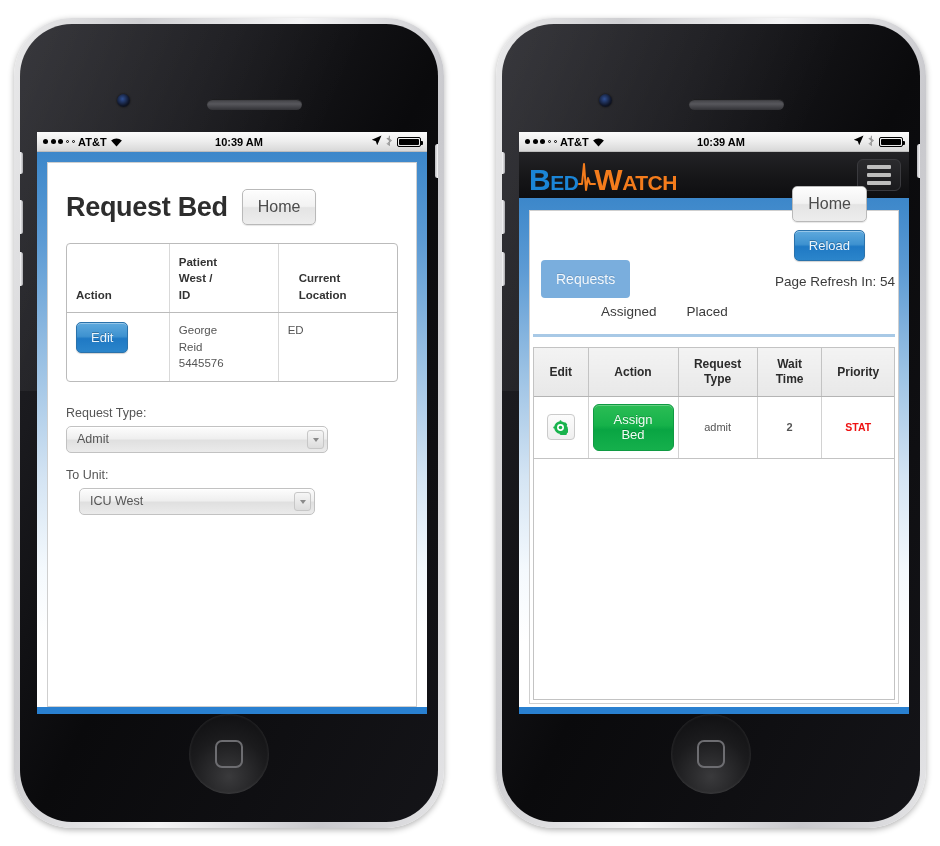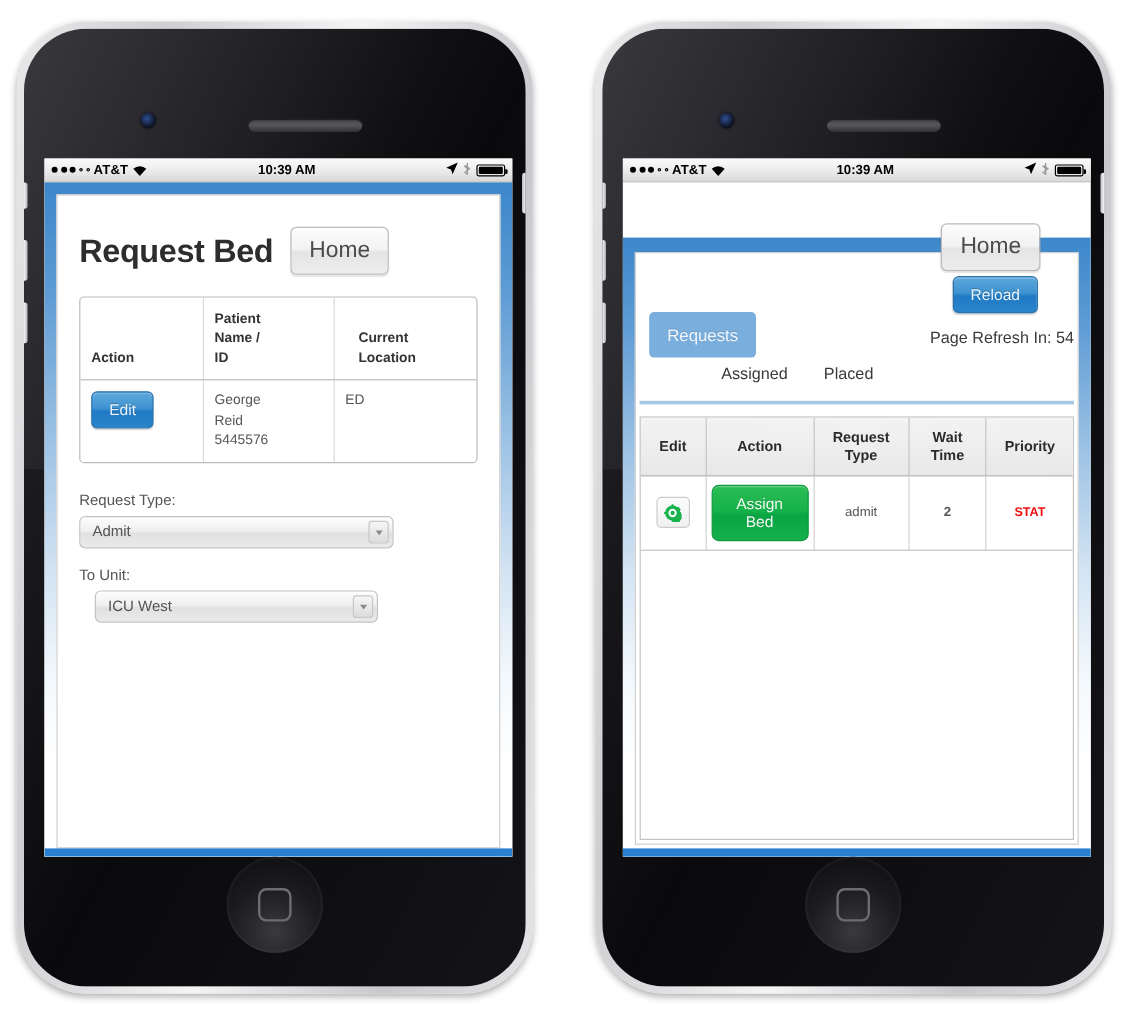--- a/index.html
+++ b/index.html
@@ -137,21 +137,21 @@
   .l-inner { padding: 26px 18px 0 18px; }
 
   .title-row { display: flex; align-items: center; gap: 14px; margin-bottom: 18px; }
   .page-title {
     font-size: 27px; font-weight: bold; color: #2d2d2d;
     letter-spacing: -.3px;
   }
   .btn-grey {
     background: linear-gradient(180deg,#fdfdfd 0%,#f2f2f2 48%,#e4e4e4 52%,#ededed 100%);
     border: 1px solid #b9b9b9; border-radius: 5px;
-    padding: 8px 15px; font-size: 19px; color: #4c4c4c;
+    padding: 8px 15px; font-size: 16px; color: #4c4c4c;
     box-shadow: 0 1px 1px rgba(0,0,0,.10), inset 0 1px 0 rgba(255,255,255,.9);
     cursor: pointer;
   }
 
   .tbl-wrap {
     border: 1px solid #bbb; border-radius: 4px; background: #fff;
     overflow: hidden; margin-bottom: 24px;
   }
   table.grid { width: 100%; border-collapse: collapse; }
   table.grid th {
@@ -381,21 +381,21 @@
 
               <div class="tbl-wrap">
                 <table class="grid">
                   <thead>
                     <tr>
                       <th style="width:31%">
                         <span>Action</span>
                       </th>
                       <th style="width:33%">
                         <span>Patient</span><br>
-                        <span>Name /</span><br>
+                        <span>West /</span><br>
                         <span>ID</span>
                       </th>
                       <th>
                         <span>Current</span><br>
                         <span>Location</span>
                       </th>
                     </tr>
                   </thead>
                   <tbody>
                     <tr>
@@ -482,20 +482,36 @@
               <svg width="7" height="11" viewBox="0 0 7 11">
                   <path d="M2 3l3.2 2.6L2 8.2M3.4.8v9.4L.8 8.4M3.4 5.4 .8 3.2" stroke="#9a9a9a" stroke-width="1.1" fill="none"></path>
                 </svg>
             </span>
             <span class="battery">
                 <i></i>
               </span>
           </div>
         </div>
 
+        <div class="appbar">
+          <div class="logo">
+            <span class="logo-bed">Bed</span>
+            <span class="logo-ekg">
+              <svg width="22" height="40" viewBox="0 0 22 40">
+                <path d="M3 30 L6 30 L8 10 L10 36 L12 24 L14 30 L19 30" stroke="#f47c1c" stroke-width="2" fill="none" stroke-linejoin="round" stroke-linecap="round"></path>
+              </svg>
+            </span>
+            <span class="logo-watch">Watch</span>
+          </div>
+          <div class="hamburger">
+            <span></span>
+              <span></span>
+              <span></span>
+          </div>
+        </div>
 
         <div class="r-page">
           <div class="card r-card"></div>
           <div class="page-bottom-bar"></div>
         </div>
 
         <button class="btn-grey home-float">Home</button>
         <div class="reload-wrap">
           <button class="btn-blue">Reload</button>
         </div>

